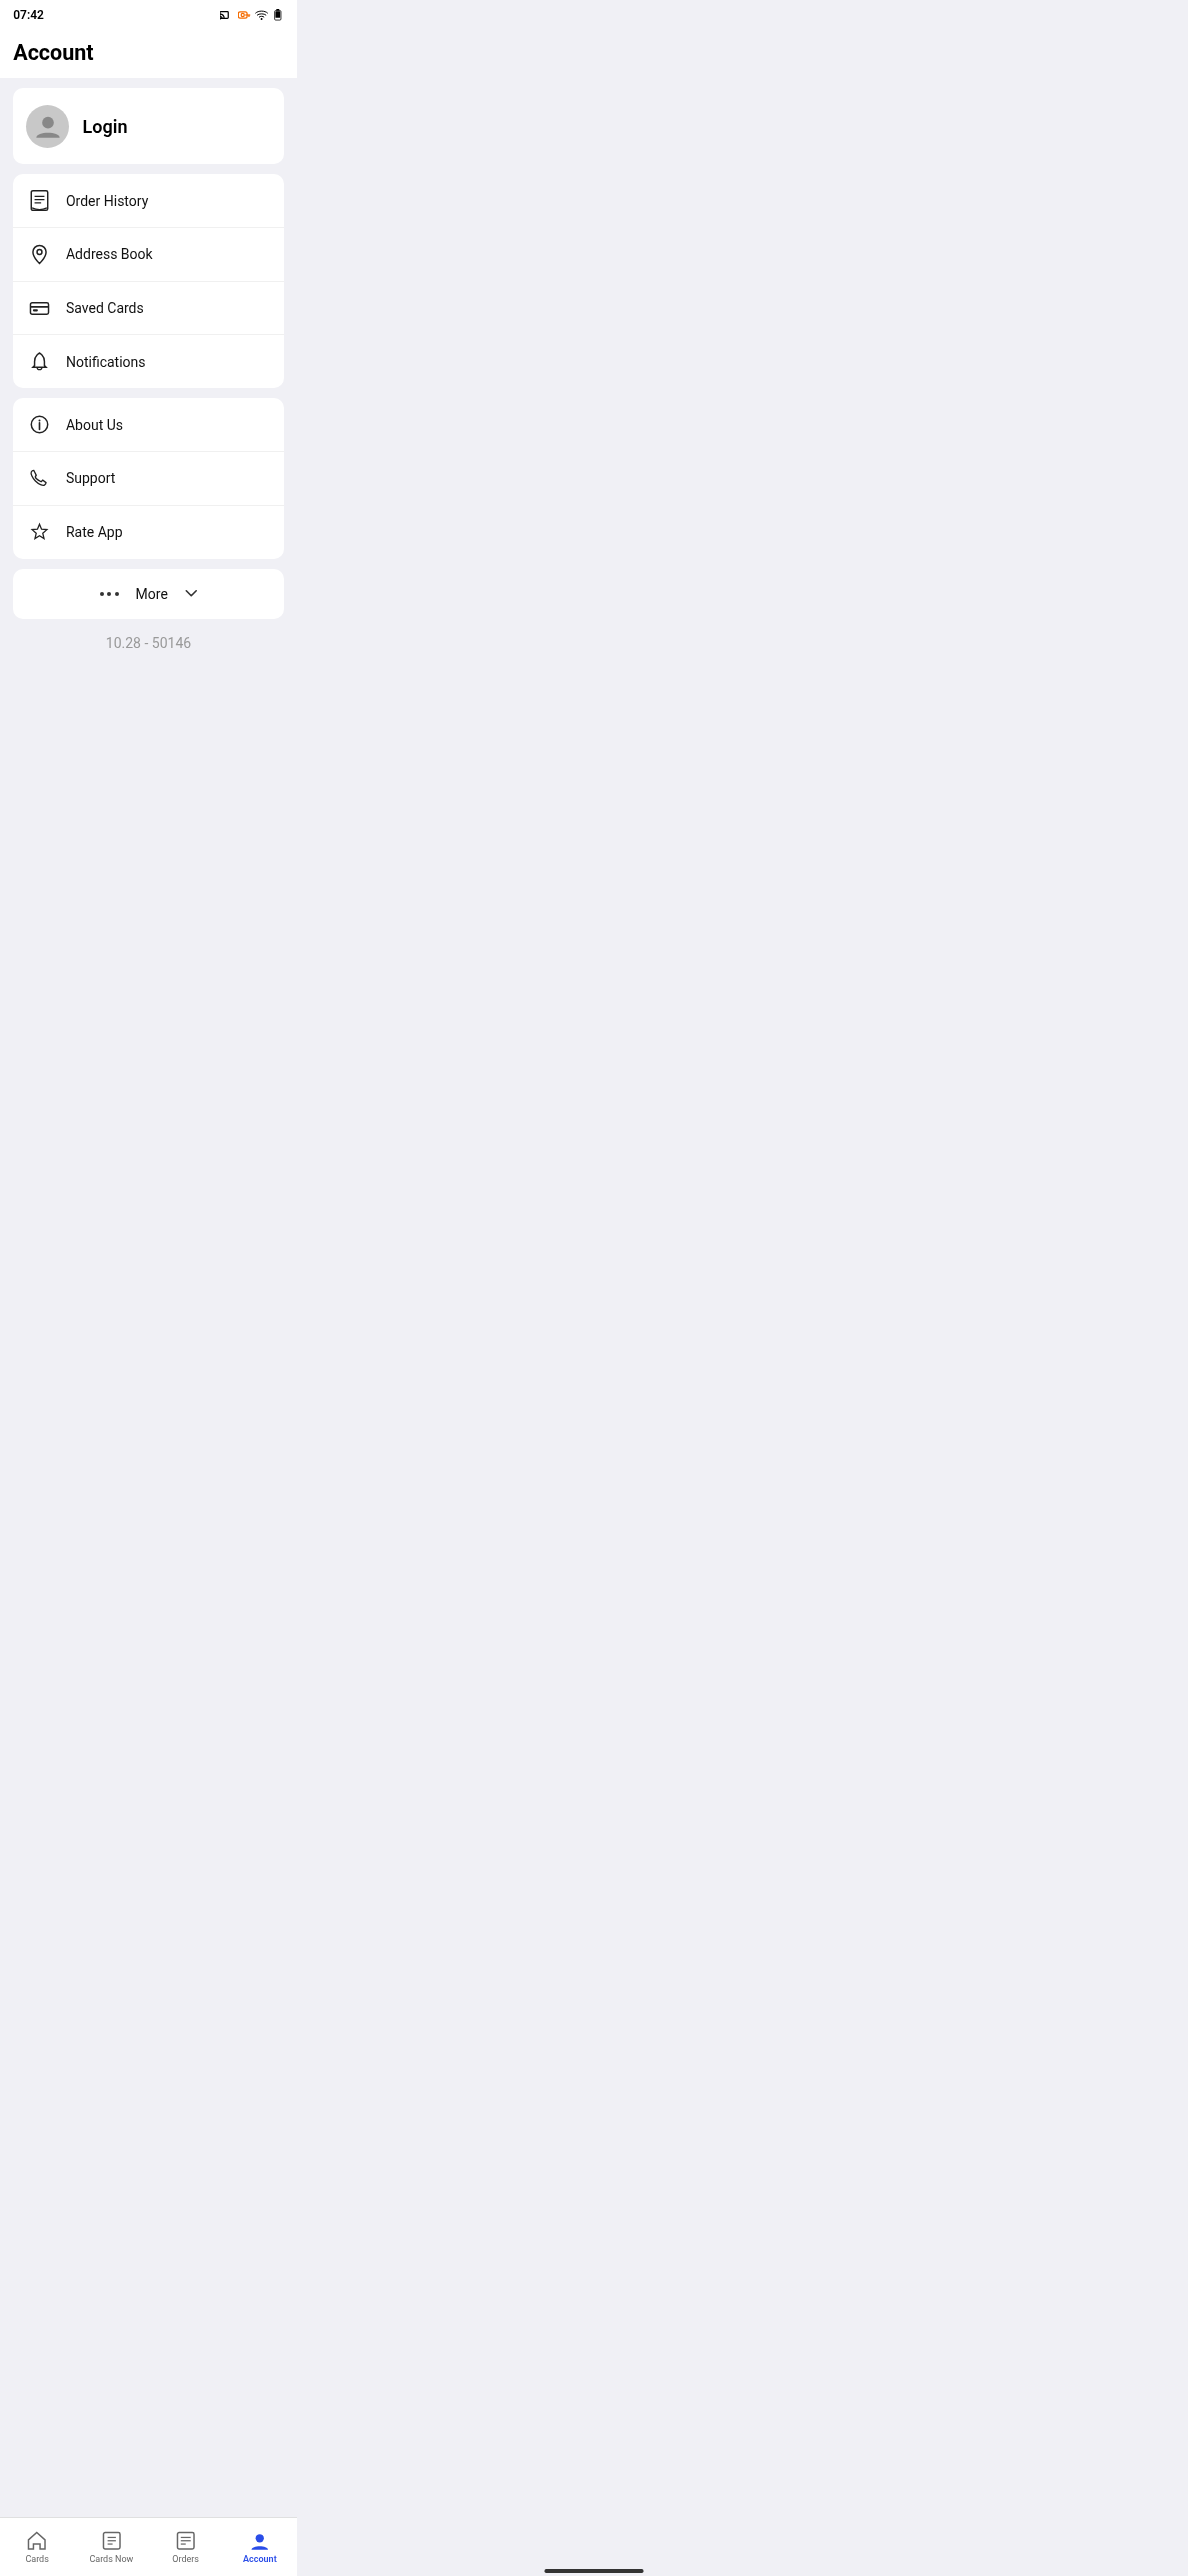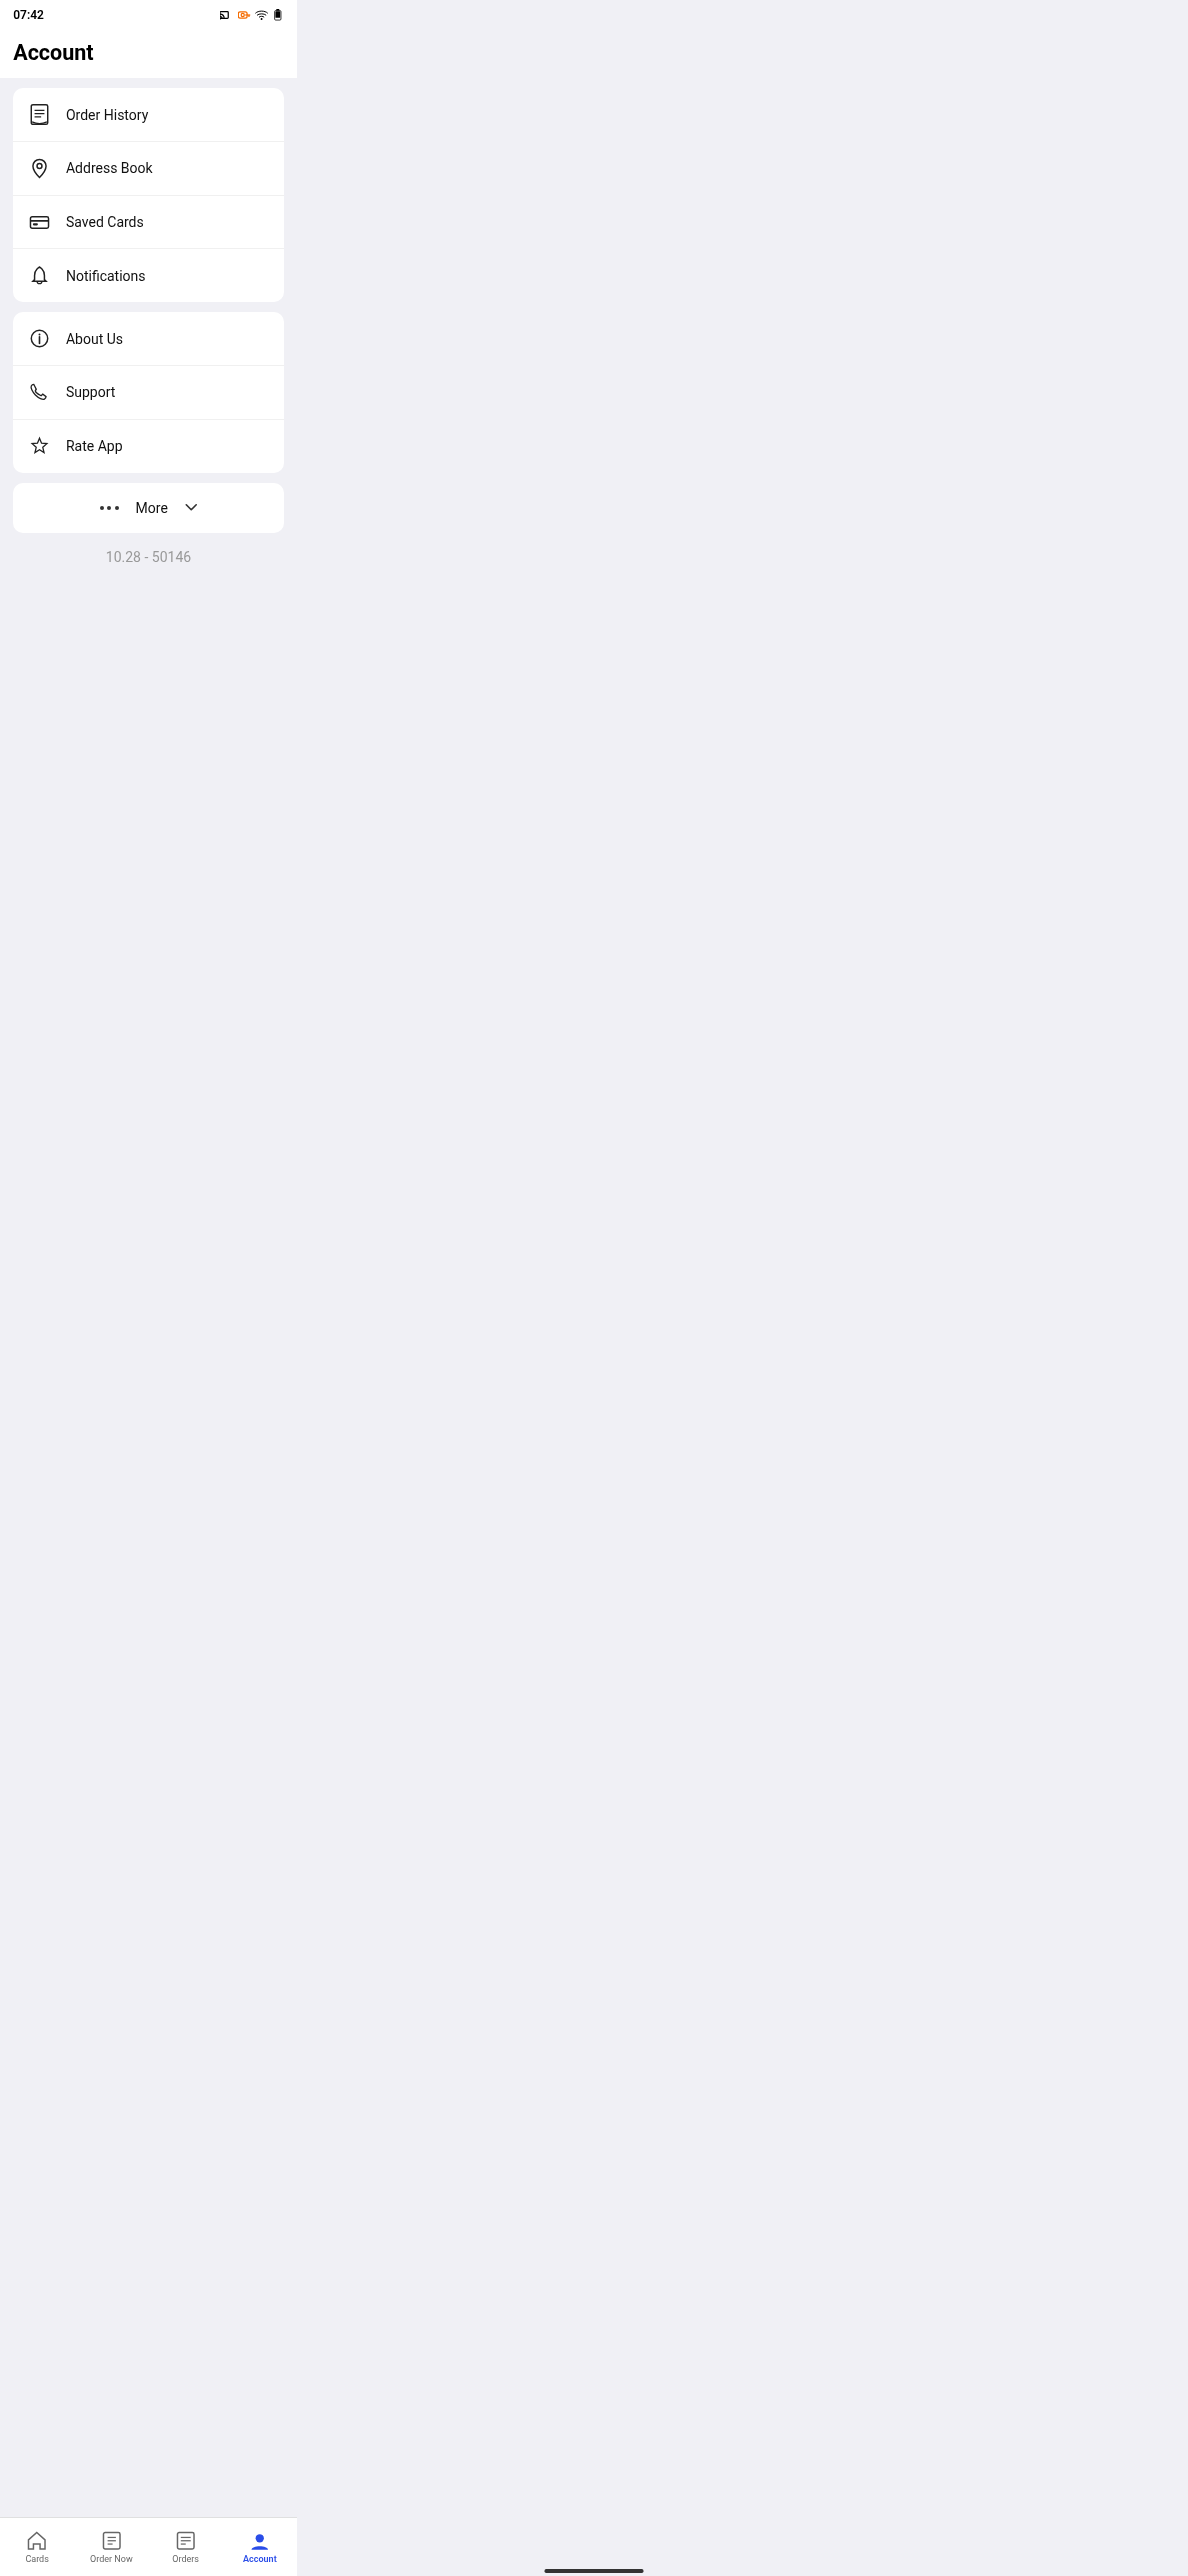--- a/index.html
+++ b/index.html
@@ -263,20 +263,31 @@
     </svg>
   </div>
 </div>
 
 <div class="page-title-bar">
   <h1 class="page-title">Account</h1>
 </div>
 
 <div class="content">
 
+  <div class="card">
+    <div class="login-row">
+      <div class="avatar-circle">
+        <svg class="avatar-svg" viewBox="0 0 36 36" fill="none">
+          <circle cx="18" cy="14" r="7" fill="#888"></circle>
+          <path d="M4 32 C4 24 32 24 32 32" fill="#888"></path>
+        </svg>
+      </div>
+      <span class="login-label">Login</span>
+    </div>
+  </div>
 
   <div class="card">
 
     <div class="menu-item">
       <div class="menu-icon">
         <svg width="23" height="23" viewBox="0 0 28 28" fill="none">
           <rect x="4" y="2" width="20" height="24" rx="2" stroke="#222" stroke-width="1.8"></rect>
           <line x1="8" y1="9" x2="20" y2="9" stroke="#222" stroke-width="1.5"></line>
           <line x1="8" y1="13" x2="20" y2="13" stroke="#222" stroke-width="1.5"></line>
           <line x1="8" y1="17" x2="16" y2="17" stroke="#222" stroke-width="1.5"></line>
@@ -387,21 +398,21 @@
 
   <div class="nav-item">
     <div class="nav-icon">
       <svg width="21.5" height="21.5" viewBox="0 0 26 26" fill="none">
         <rect x="3" y="3" width="20" height="20" rx="2" stroke="#666" stroke-width="1.8"></rect>
         <line x1="8" y1="9" x2="18" y2="9" stroke="#666" stroke-width="1.5"></line>
         <line x1="8" y1="13" x2="18" y2="13" stroke="#666" stroke-width="1.5"></line>
         <line x1="8" y1="17" x2="14" y2="17" stroke="#666" stroke-width="1.5"></line>
       </svg>
     </div>
-    <span class="nav-label">Order Now</span>
+    <span class="nav-label">Cards Now</span>
   </div>
 
   <div class="nav-item">
     <div class="nav-icon">
       <svg width="21.5" height="21.5" viewBox="0 0 26 26" fill="none">
         <rect x="3" y="3" width="20" height="20" rx="2" stroke="#666" stroke-width="1.8"></rect>
         <line x1="7" y1="9" x2="19" y2="9" stroke="#666" stroke-width="1.5"></line>
         <line x1="7" y1="13" x2="19" y2="13" stroke="#666" stroke-width="1.5"></line>
         <line x1="7" y1="17" x2="13" y2="17" stroke="#666" stroke-width="1.5"></line>
       </svg>

